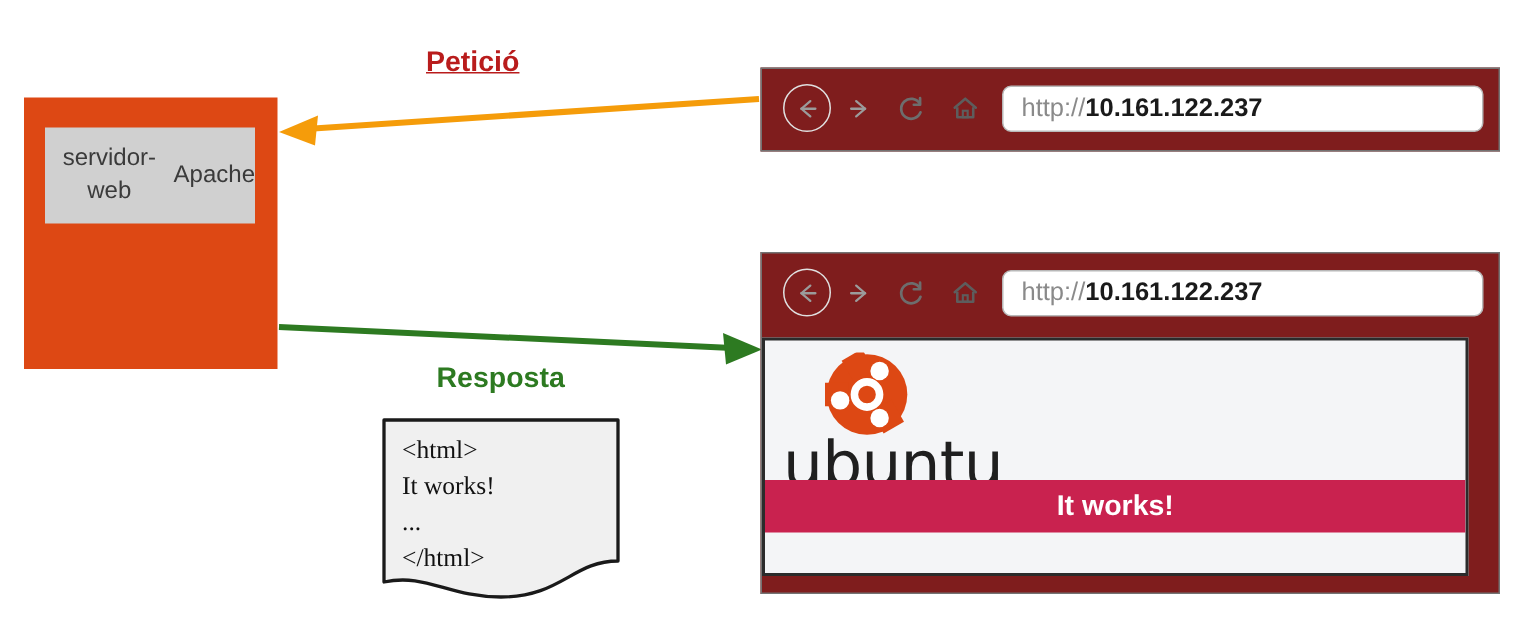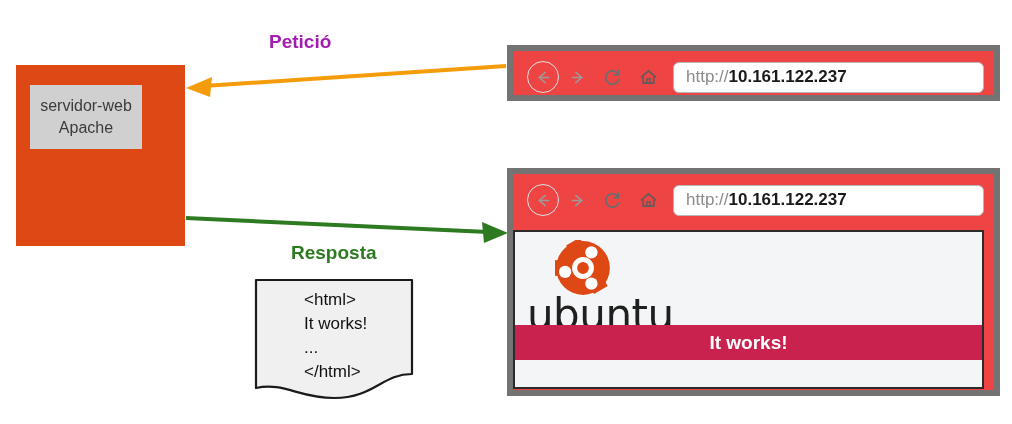--- a/index.html
+++ b/index.html
@@ -24,25 +24,24 @@
     left: 16px;
     top: 65px;
     width: 169px;
     height: 181px;
     background: #dd4814;
   }
   .server-inner {
     position: absolute;
     left: 14px;
     top: 20px;
-    width: 112px;
+    width: 140px;
     height: 64px;
     background: #d0d0d0;
     display: flex;
-    flex-direction: column;
     align-items: center;
     justify-content: center;
     color: #3b3b3b;
     font-size: 16px;
     line-height: 1.35;
     text-align: center;
   }
   .server-name {
     position: absolute;
     left: 0;
@@ -55,45 +54,46 @@
   }
 
   
   .arrow-label {
     position: absolute;
     font-size: 19px;
     font-weight: bold;
     white-space: nowrap;
   }
   .label-request {
-    left: 269px;
+    left: 284px;
     top: 31px;
-    color: #a21caf;
+    color: #b91c1c;
+    text-decoration: underline;
   }
   .label-response {
     left: 291px;
     top: 242px;
     color: #2d7a21;
   }
 
   
   .arrows {
     position: absolute;
     left: 0;
     top: 0;
     width: 1012px;
     height: 424px;
     pointer-events: none;
   }
 
   
   .browser {
     position: absolute;
-    background: #ef4444;
-    border: 6px solid #737373;
+    background: #7f1d1d;
+    border: 1px solid #737373;
     box-sizing: border-box;
   }
   .browser-1 {
     left: 507px;
     top: 45px;
     width: 493px;
     height: 56px;
   }
   .browser-2 {
     left: 507px;
@@ -193,26 +193,25 @@
     left: 254px;
     top: 278px;
     width: 166px;
     height: 125px;
   }
   .note svg { position: absolute; left: 0; top: 0; }
   .note-text {
     position: absolute;
     left: 14px;
     top: 10px;
-    font-family: Liberation Sans, sans-serif;
+    font-family: Liberation Serif, serif;
     font-size: 17px;
     line-height: 1.42;
     color: #111111;
     white-space: pre;
-    margin-left: 36px;
   }
 </style>
 </head>
 <body>
 
 <div id="canvas">
 
   <div class="server-box">
     <div class="server-inner">
       <span>servidor-web</span>

